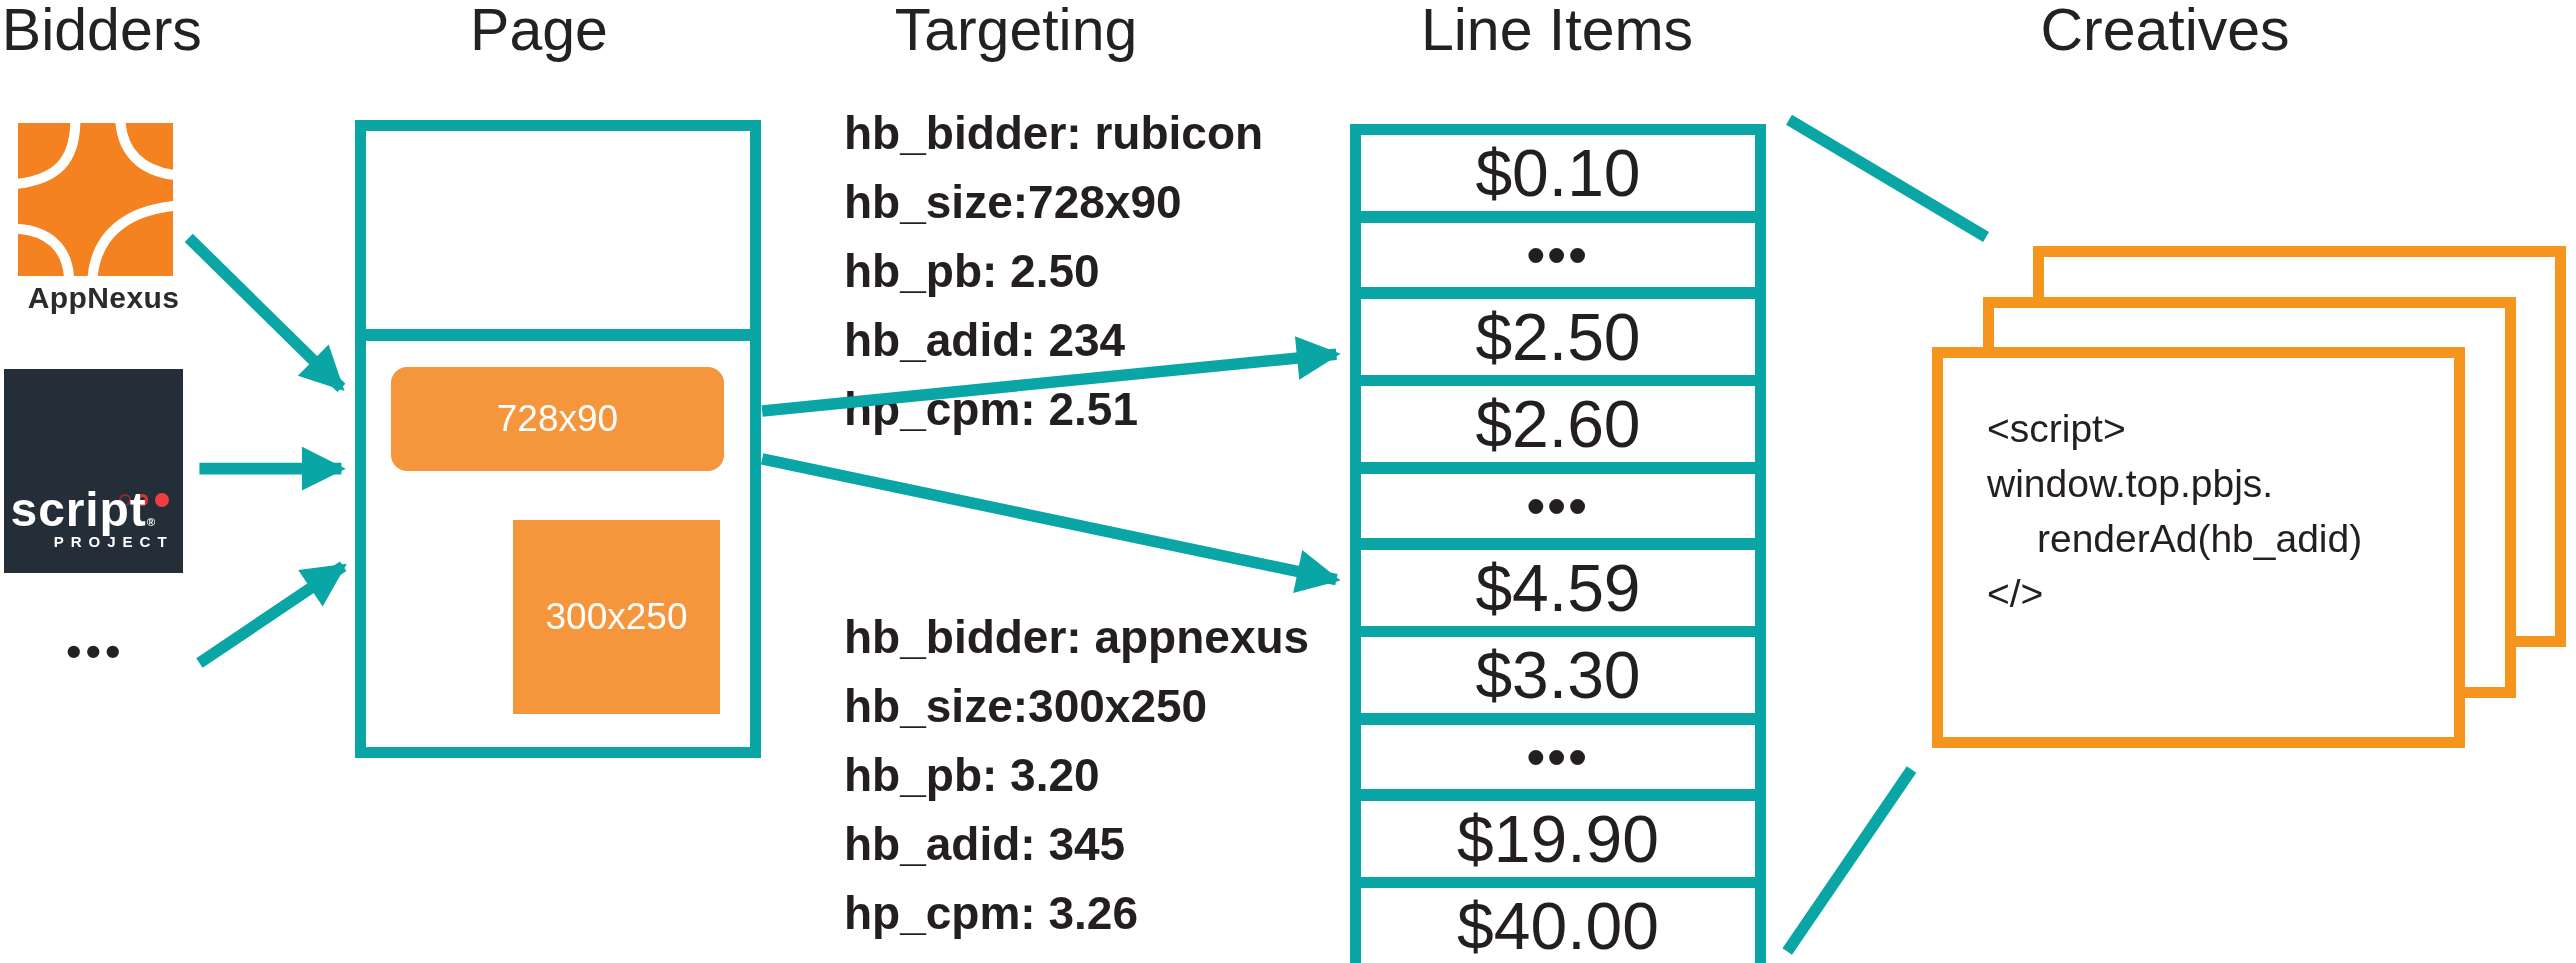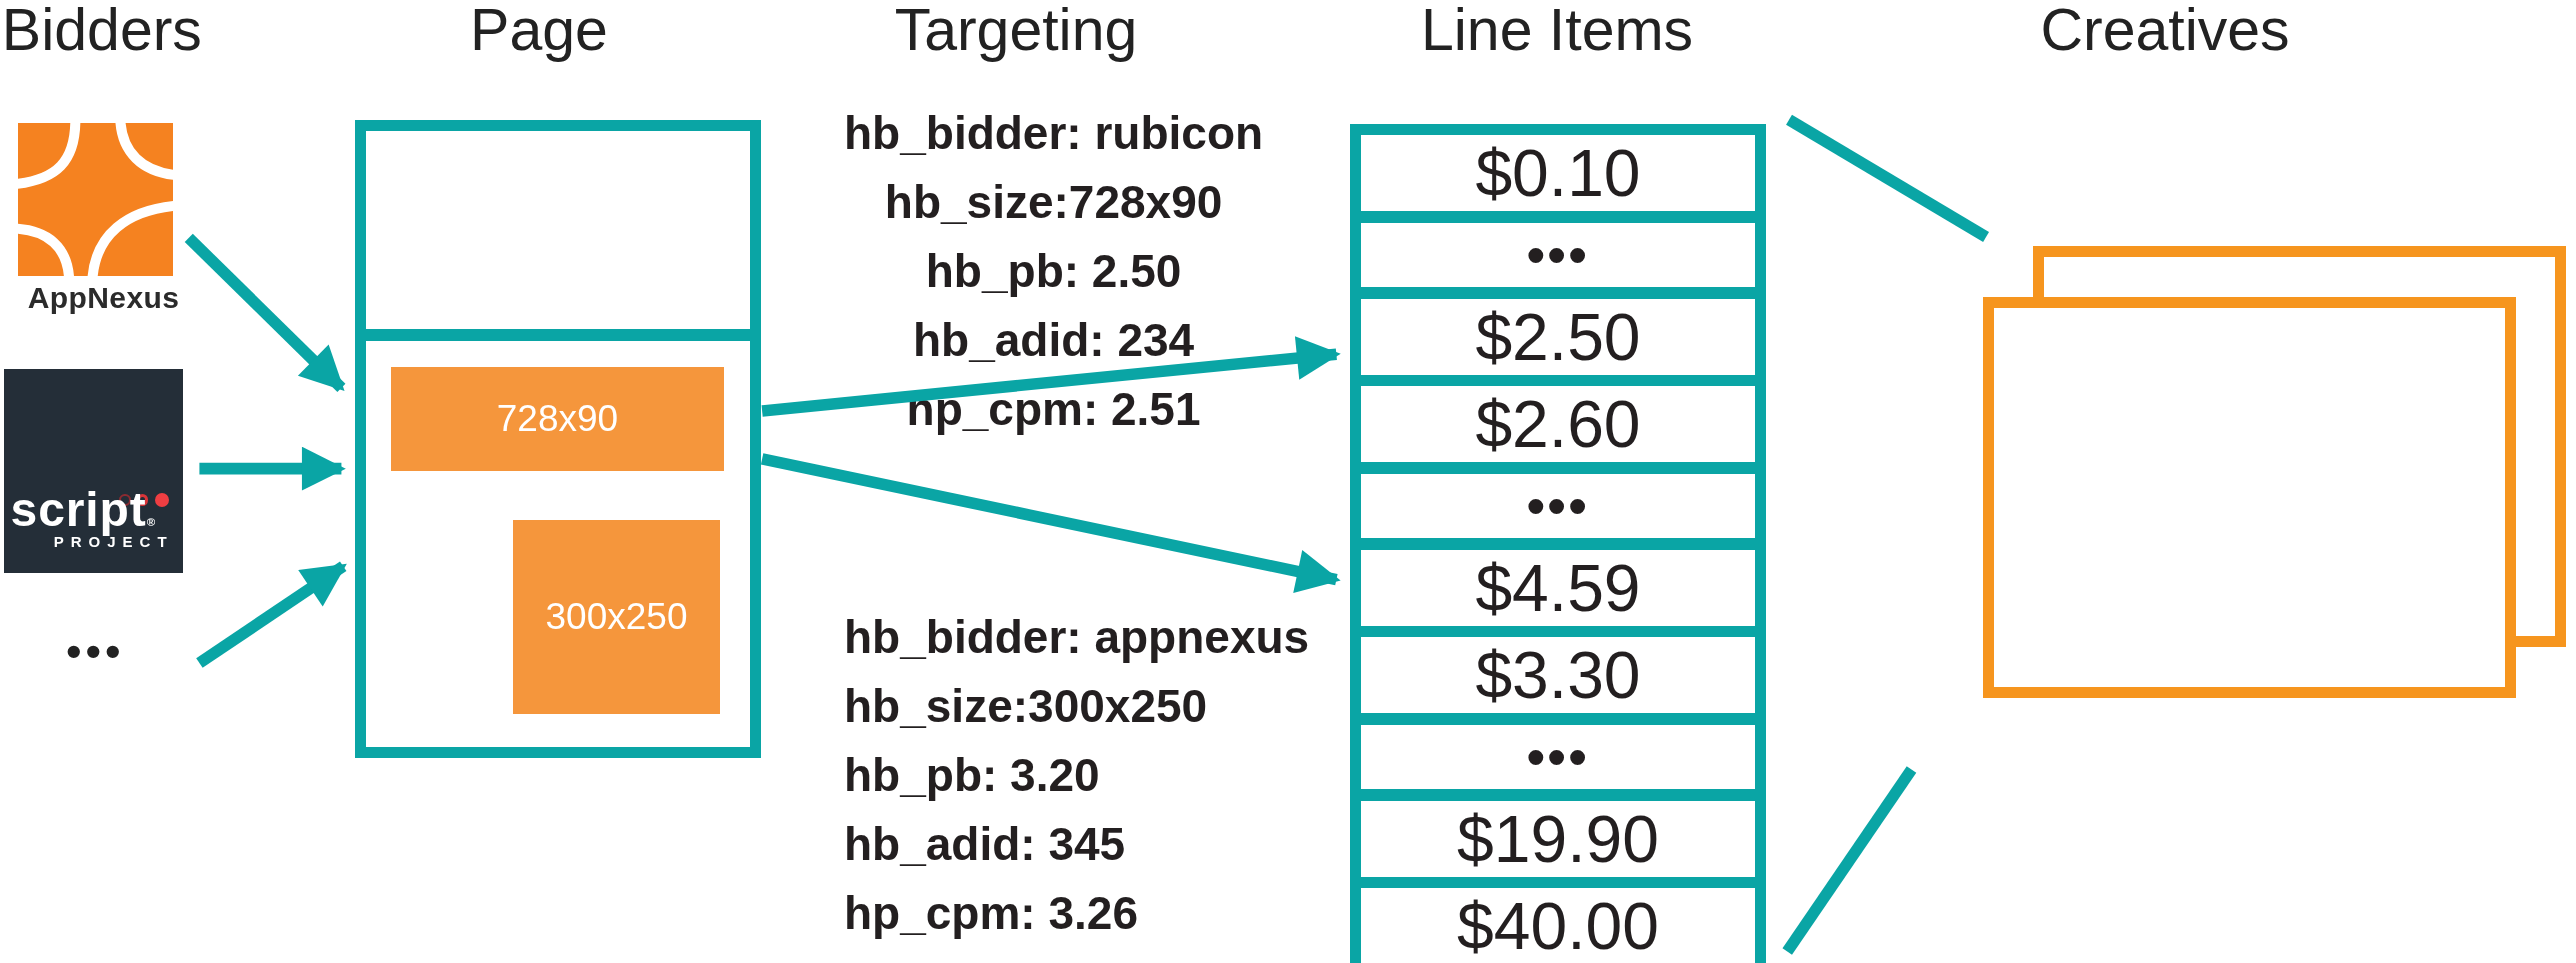--- a/index.html
+++ b/index.html
@@ -39,27 +39,27 @@
     color:#fff;letter-spacing:7px;}
   .more-bidders{position:absolute;left:18px;top:627px;width:155px;text-align:center;
     font-size:43px;font-weight:700;letter-spacing:4.4px;color:#222;}
 
   
   .page-box{position:absolute;left:355px;top:120px;width:406px;height:638px;
     border:11.5px solid var(--teal);box-sizing:border-box;background:#fff;}
   .page-divider{position:absolute;left:0;top:198px;width:100%;height:11.5px;background:var(--teal);}
   .slot{position:absolute;background:var(--orange);color:#fff;display:flex;
     align-items:center;justify-content:center;font-size:37px;font-weight:400;}
-  .slot-banner{left:25px;top:236px;width:333px;height:104px;}
+  .slot-banner{left:25px;top:236px;width:333px;height:104px;border-radius:16px;}
   .slot-rect{left:147px;top:389px;width:207px;height:194px;}
 
   
   .targeting-block{position:absolute;left:844px;font-size:46px;font-weight:700;
     line-height:69px;color:var(--ink);white-space:nowrap;}
-  .targeting-block.first{top:99px;text-align:center;}
+  .targeting-block.first{top:99px;}
   .targeting-block.second{top:603px;}
 
   
   .line-items-table{position:absolute;left:1350px;top:124px;width:416px;height:851px;
     border:11.5px solid var(--teal);box-sizing:border-box;background:var(--teal);
     display:grid;grid-auto-rows:1fr;row-gap:11.5px;}
   .li-row{background:#fff;display:flex;align-items:center;justify-content:center;
     font-size:66px;color:var(--ink);text-align:center;}
   .li-row.dots{font-size:52px;font-weight:700;letter-spacing:2.7px;}
 
@@ -138,20 +138,28 @@
     <div class="li-row dots">•••</div>
     <div class="li-row">$4.59</div>
     <div class="li-row">$3.30</div>
     <div class="li-row dots">•••</div>
     <div class="li-row">$19.90</div>
     <div class="li-row">$40.00</div>
   </div>
 
   <div class="creative-card back"></div>
   <div class="creative-card mid"></div>
+  <div class="creative-card front">
+    <div class="code-block">
+      <div class="code-line">&lt;script&gt;</div>
+      <div class="code-line">window.top.pbjs.</div>
+      <div class="code-line indent">renderAd(hb_adid)</div>
+      <div class="code-line">&lt;/&gt;</div>
+    </div>
+  </div>
 
   <svg class="overlay" viewBox="0 0 2901 1085">
     <defs>
       <marker id="ah" viewBox="0 0 10 10" refX="9" refY="5" markerWidth="4.6" markerHeight="3.8" orient="auto-start-reverse" markerUnits="strokeWidth">
         <path d="M 0 0 L 10 5 L 0 10 z" fill="#0AA5A5"></path>
       </marker>
     </defs>
     <g stroke="#0AA5A5" stroke-width="13" fill="none">
       <line x1="212" y1="268" x2="384" y2="437" marker-end="url(#ah)"></line>
       <line x1="224" y1="528" x2="384" y2="528" marker-end="url(#ah)"></line>

